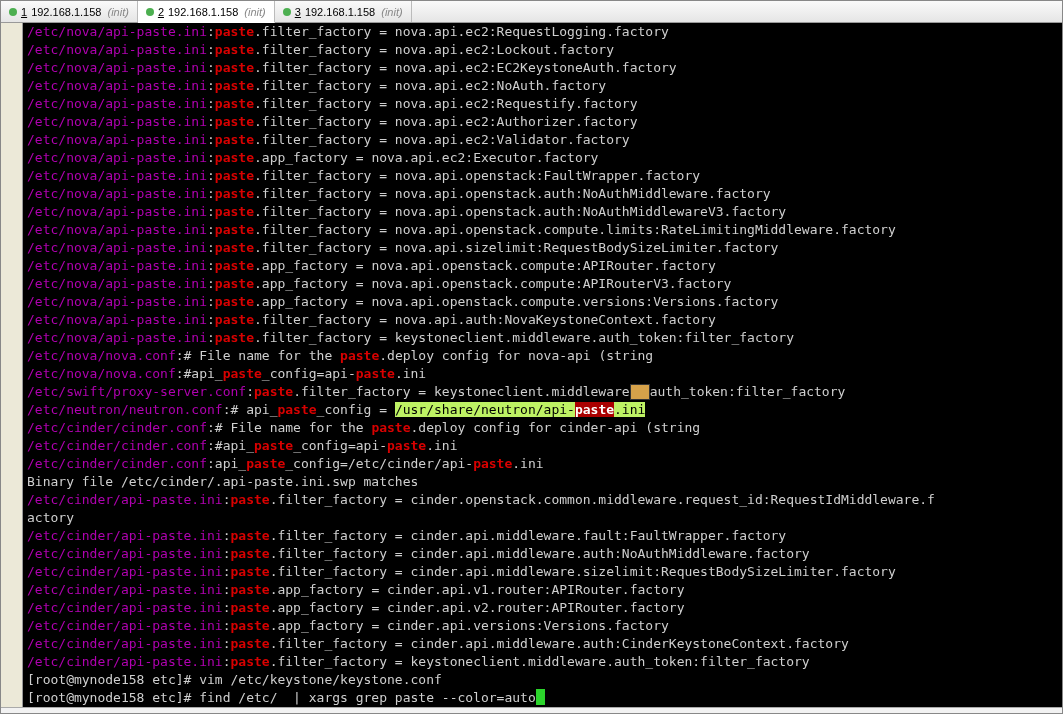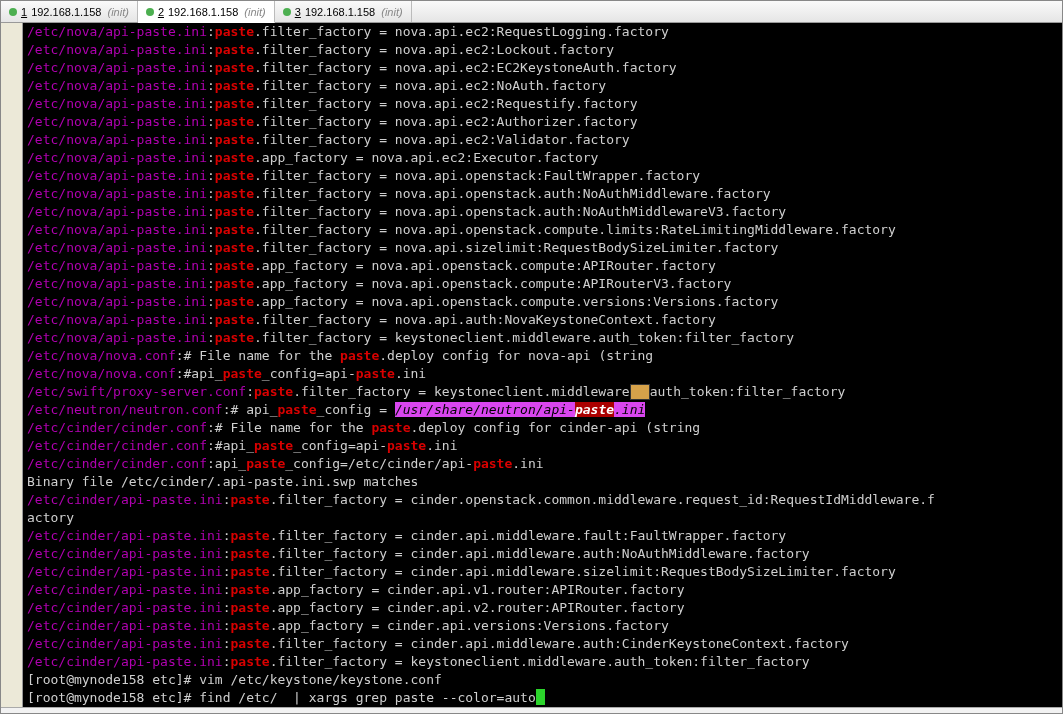--- a/index.html
+++ b/index.html
@@ -58,21 +58,21 @@
   color: #cfcfcf;
   padding: 0 4px;
   overflow: hidden;
   white-space: pre;
   line-height: 18px;
 }
 .line { display: block; }
 .p-path { color: #b000b0; }
 .p-paste { color: #d90000; font-weight: bold; }
 .p-plain { color: #cfcfcf; }
-.hl-sel { background: #d946ef; color: #000; font-style: italic; }
+.hl-sel { background: #bef264; color: #000; }
 .hl-sel .p-paste { background: #a00; color: #fff; }
 .box-icon {
   display: inline-block;
   width: 20px; height: 16px;
   background: #d6a24a;
   border: 1px solid #333;
   vertical-align: bottom;
   position: relative;
   top: -1px;
 }

